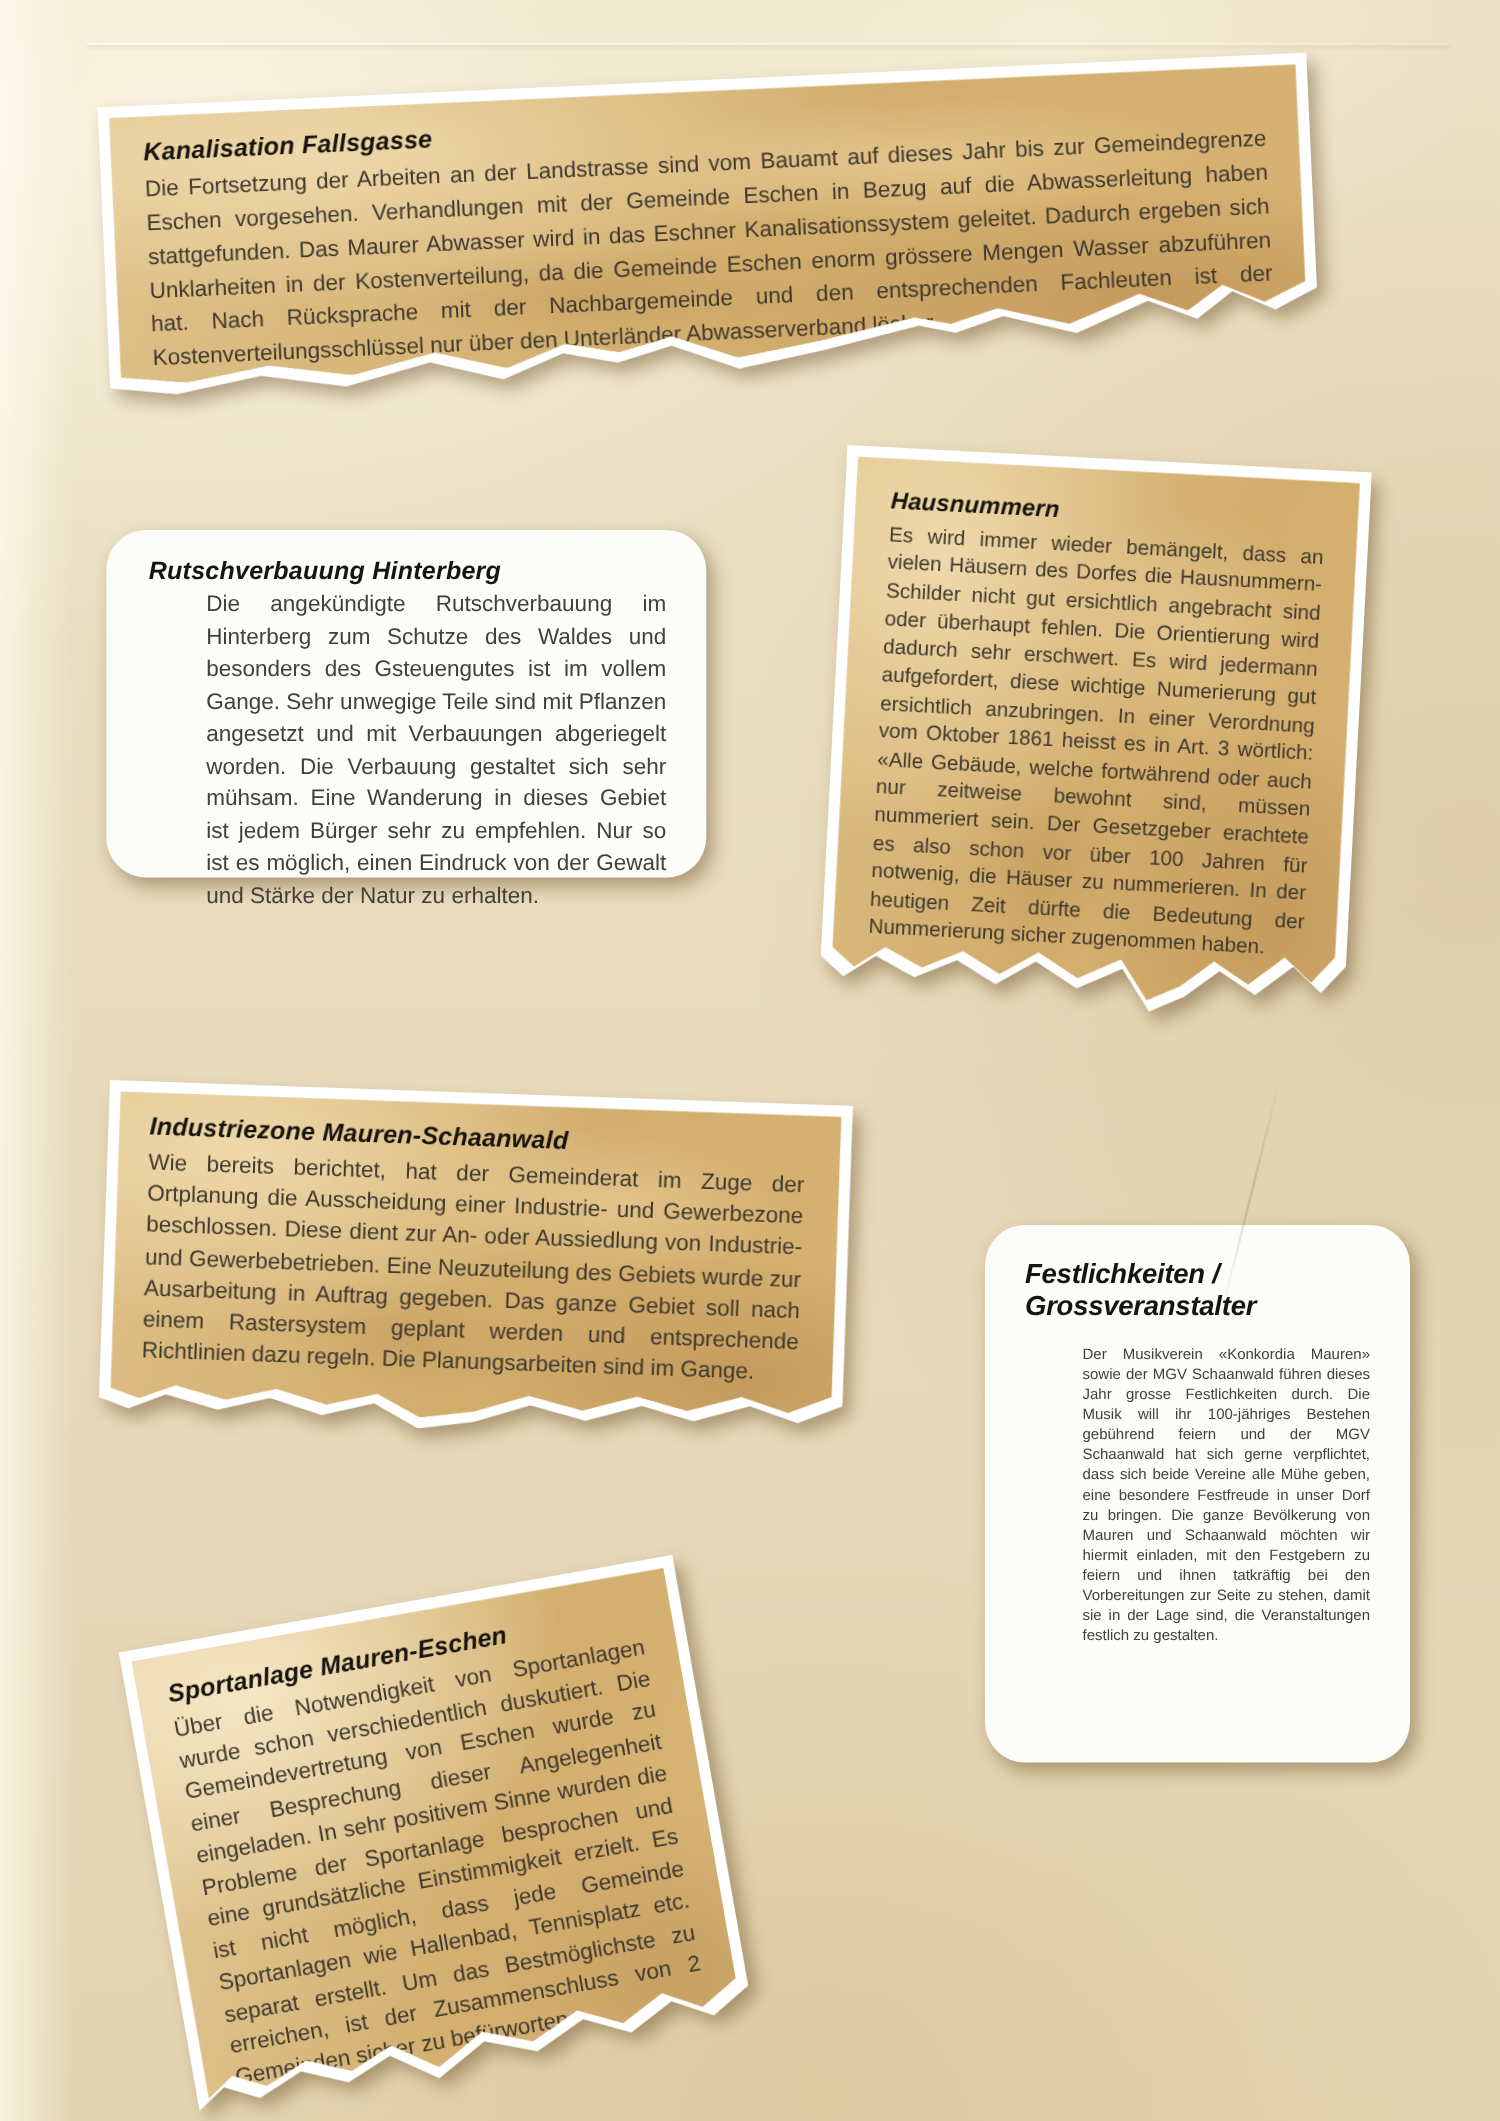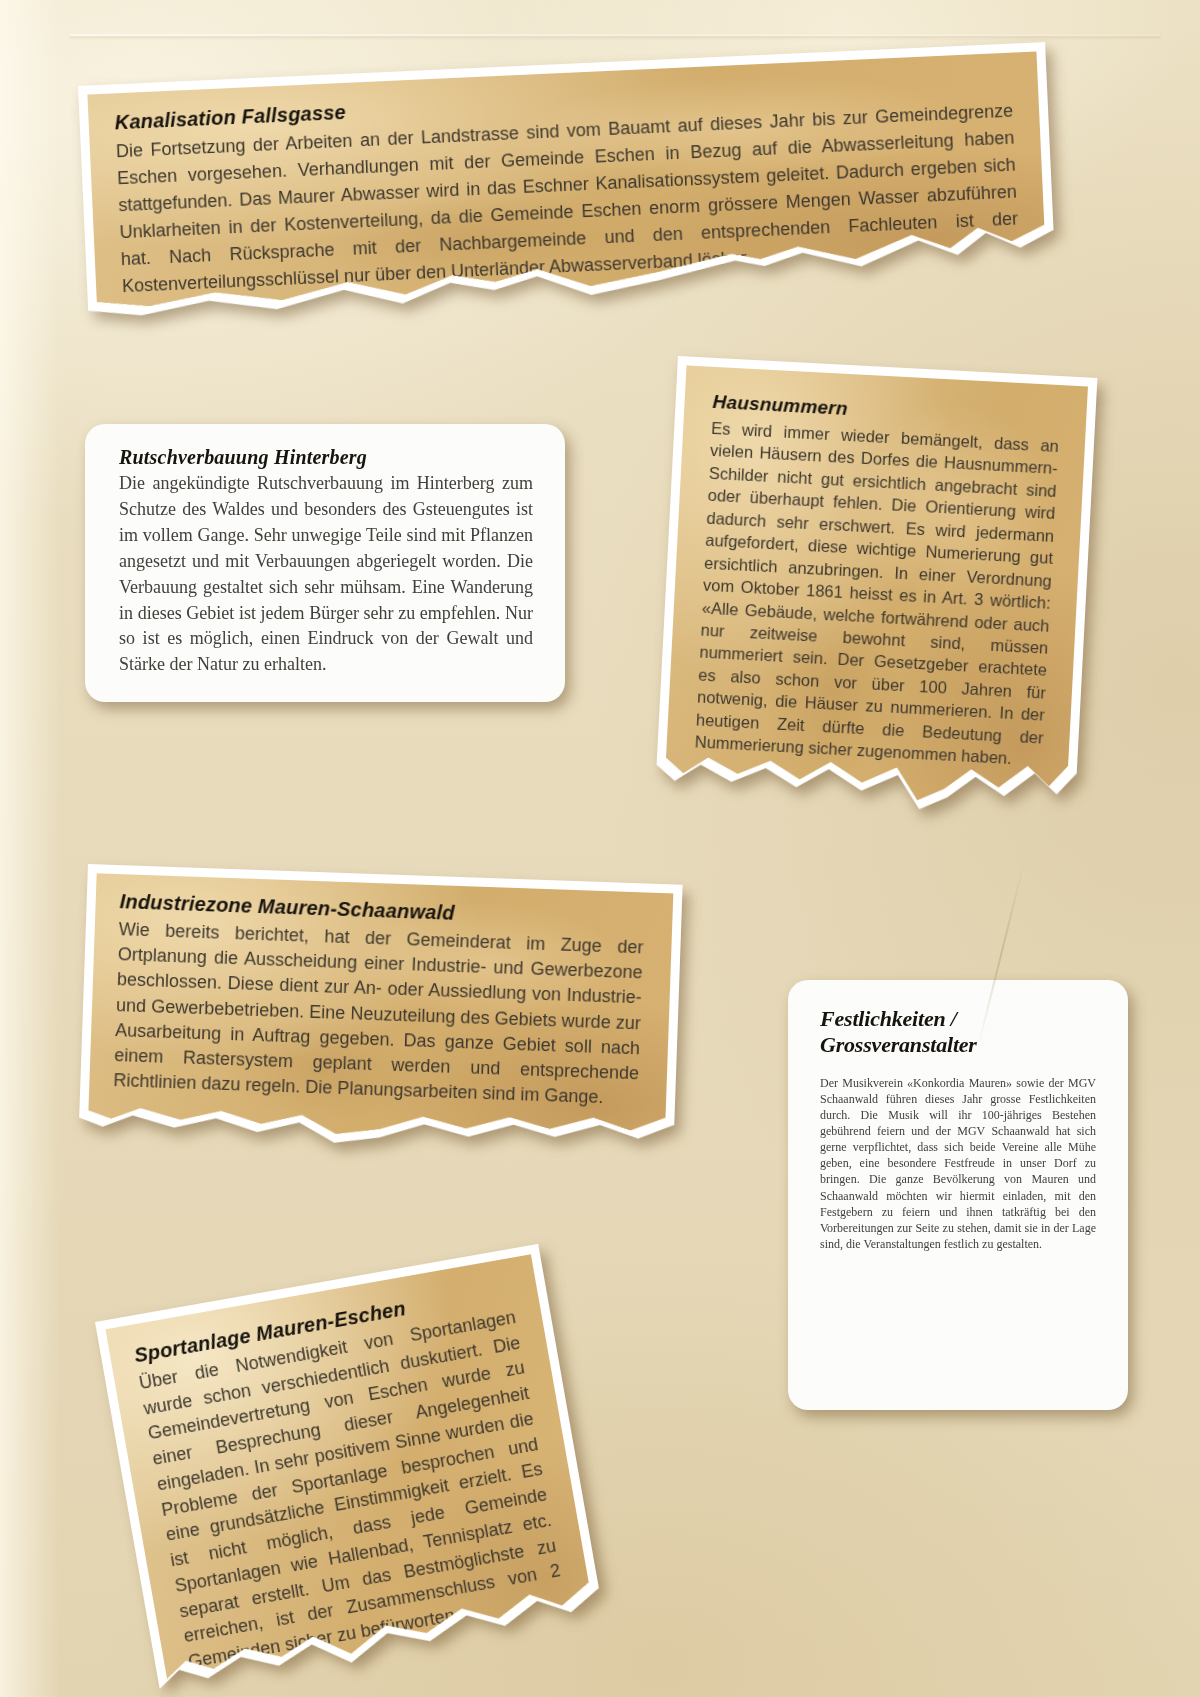--- a/index.html
+++ b/index.html
@@ -68,25 +68,24 @@
     color:#17140e;letter-spacing:0.2px;
   }
   .torn p, .card p{
     margin:0;text-align:justify;color:#3e382e;
   }
 
   
   .card{
     position:absolute;box-sizing:border-box;
     background:#fcfcfa;
-    border-radius:20px;
+    border-radius:32px;
     box-shadow:5px 7px 14px rgba(105,78,38,0.45);
-    font-family:Liberation Serif, serif;
   }
-  .card p{color:#43403b;}
+  .card p{color:#43403b;margin-left:46px;}
 
   
   #note-kanalisation{
     left:78px;top:86px;width:968px;height:232px;
     transform:rotate(-2.6deg);transform-origin:top left;
     --clip:polygon(0% 0%,100% 0%,100% 81%,96.5% 88%,93% 81%,90% 90%,86% 83%,80% 93%,74% 86%,70% 91%,67% 88%,59% 95%,52% 100%,46.5% 91%,42% 96%,37.5% 92%,32.5% 100%,26.5% 93%,19.5% 100%,12.5% 95%,5.5% 100%,0% 97%);
   }
   #note-kanalisation .note-content{padding:18px 26px 0 26px;}
   #note-kanalisation h2{font-size:20px;}
   #note-kanalisation p{font-size:18px;line-height:1.5;}

